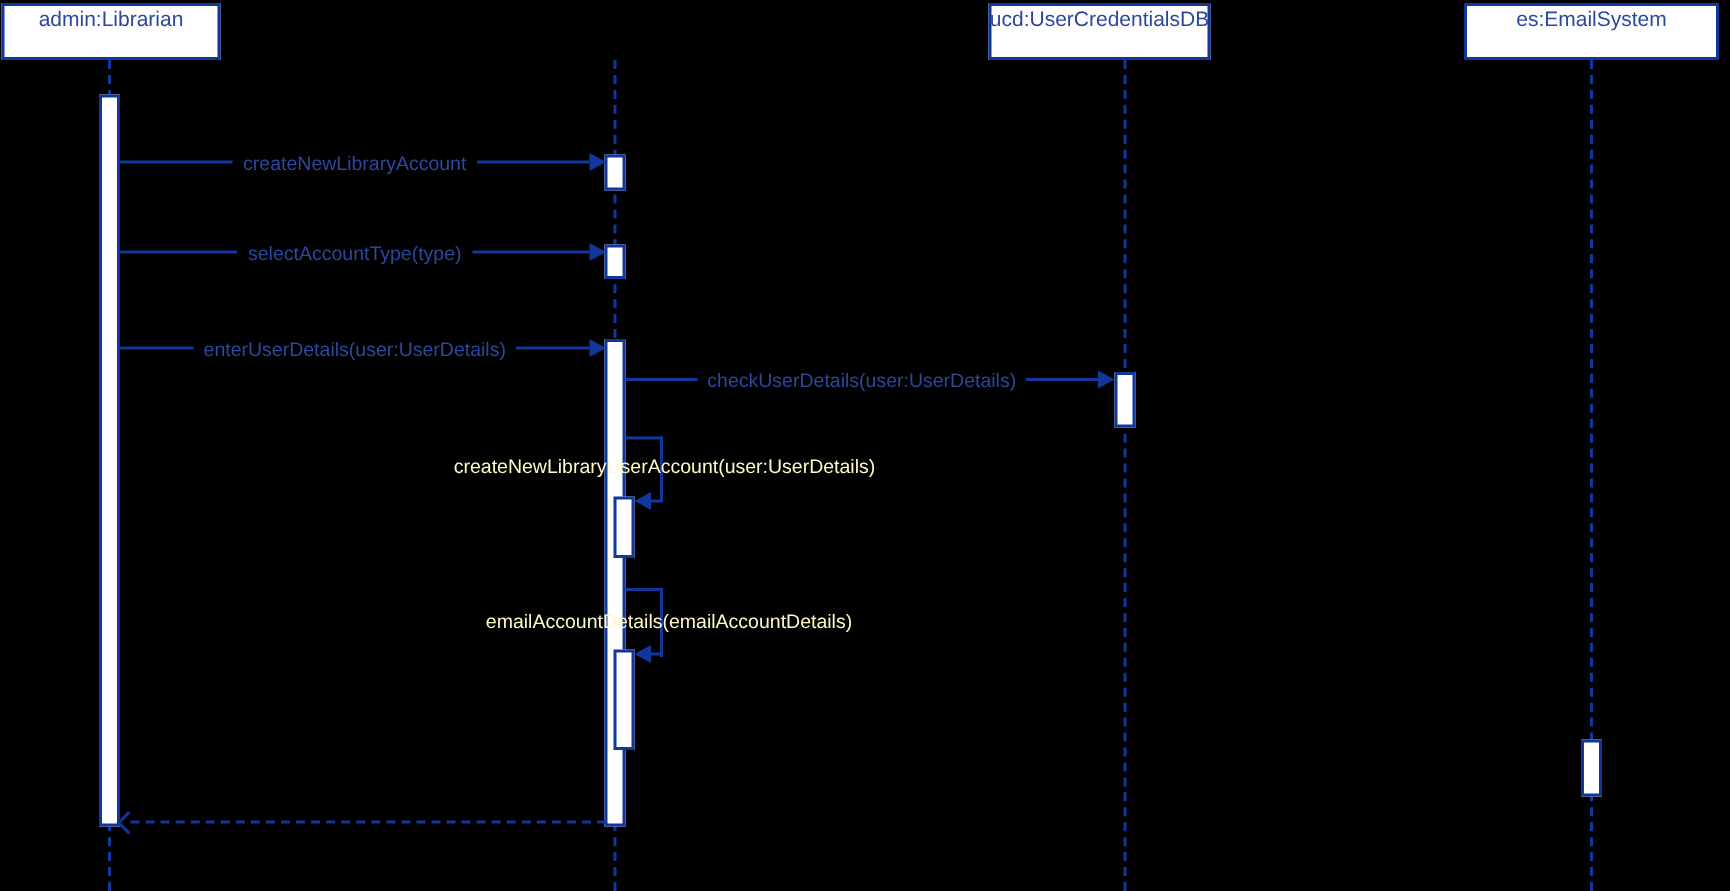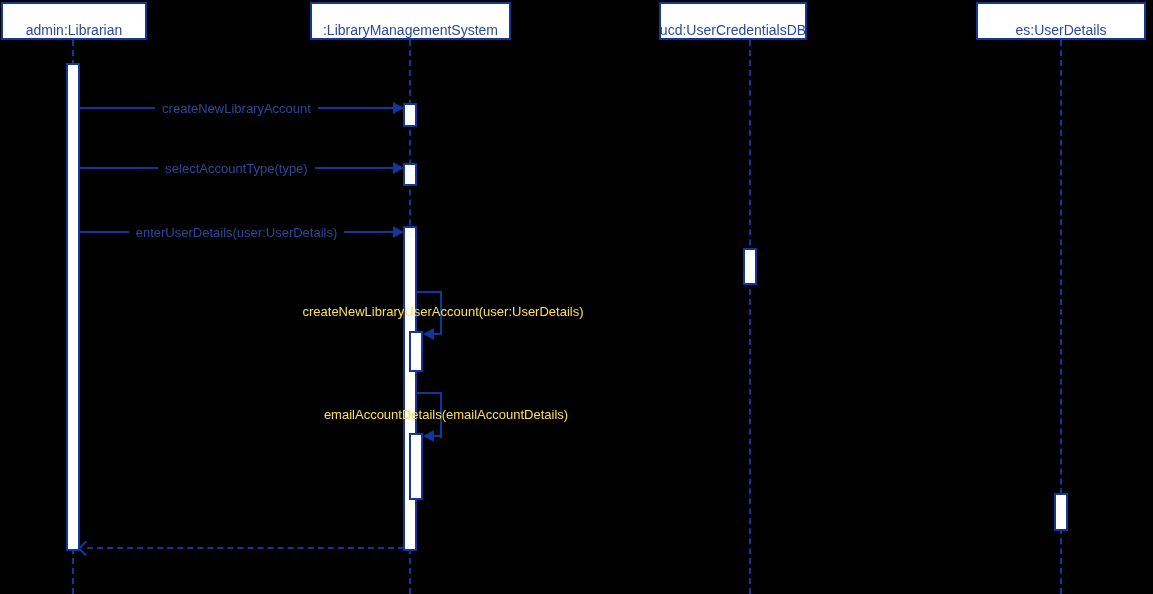--- a/index.html
+++ b/index.html
@@ -5,21 +5,21 @@
   html,body{margin:0;padding:0;background:#000;}
   body{
     position:relative;width:1153px;height:594px;overflow:hidden;
     font-family:"Liberation Sans","DejaVu Sans",sans-serif;
   }
   .stage{position:absolute;inset:0;}
   
   .head{
     position:absolute;top:2px;height:38px;box-sizing:border-box;
     background:#ffffff;border:2px solid #11379c;color:#2c489c;
-    display:flex;align-items:flex-end;justify-content:center;
+    display:flex;align-items:flex-start;justify-content:center;
     font-size:14px;z-index:6;
   }
   
   .lifeline{
     position:absolute;top:40px;height:554px;width:0;
     border-left:2px dashed #11379c;z-index:1;
   }
   
   .act{
     position:absolute;width:14px;box-sizing:border-box;
@@ -50,44 +50,41 @@
   
   .hline{position:absolute;height:2px;background:#11379c;z-index:4;}
   .vline{position:absolute;width:2px;background:#11379c;z-index:4;}
   .arr-left{
     position:absolute;width:0;height:0;z-index:5;
     border-top:6px solid transparent;border-bottom:6px solid transparent;
     border-right:11px solid #11379c;
   }
   .self-lbl{
     position:absolute;transform:translate(-50%,-50%);
-    color:#fde047;font-size:13px;white-space:nowrap;z-index:5;
+    color:#fef9c3;font-size:13px;white-space:nowrap;z-index:5;
   }
 </style>
 </head>
 <body>
 
 <div class="stage">
 
   <div class="lifeline" style="left:72px"></div>
   <div class="lifeline" style="left:409px"></div>
   <div class="lifeline" style="left:749px"></div>
   <div class="lifeline" style="left:1060px"></div>
 
   <div class="head" style="left:1px;width:146px">
     <span>admin:Librarian</span>
   </div>
-  <div class="head" style="left:310px;width:201px">
-    <span>:LibraryManagementSystem</span>
-  </div>
   <div class="head" style="left:659px;width:148px">
     <span>ucd:UserCredentialsDB</span>
   </div>
   <div class="head" style="left:976px;width:170px">
-    <span>es:UserDetails</span>
+    <span>es:EmailSystem</span>
   </div>
 
   <div class="act" style="left:66px;top:63px;height:488px"></div>
   <div class="act" style="left:403px;top:103px;height:24px"></div>
   <div class="act" style="left:403px;top:163px;height:23px"></div>
   <div class="act" style="left:403px;top:226px;height:325px"></div>
   <div class="act nested" style="left:409px;top:331px;height:41px"></div>
   <div class="act nested" style="left:409px;top:433px;height:67px"></div>
   <div class="act" style="left:743px;top:248px;height:37px"></div>
   <div class="act" style="left:1054px;top:493px;height:38px"></div>
@@ -106,20 +103,26 @@
     <div class="arr"></div>
   </div>
 
   <div class="msg" style="left:80px;top:221px;width:324px">
     <div class="seg"></div>
     <span class="lbl">enterUserDetails(user:UserDetails)</span>
     <div class="seg"></div>
     <div class="arr"></div>
   </div>
 
+  <div class="msg" style="left:417px;top:242px;width:326px">
+    <div class="seg"></div>
+    <span class="lbl">checkUserDetails(user:UserDetails)</span>
+    <div class="seg"></div>
+    <div class="arr"></div>
+  </div>
 
   <div>
     <div class="hline" style="left:417px;top:291px;width:25px"></div>
     <div class="vline" style="left:440px;top:291px;height:44px"></div>
     <div class="hline" style="left:430px;top:333px;width:12px"></div>
     <div class="arr-left" style="left:423px;top:328px"></div>
     <span class="self-lbl" style="left:443px;top:311px">createNewLibraryUserAccount(user:UserDetails)</span>
   </div>
 
   <div>

